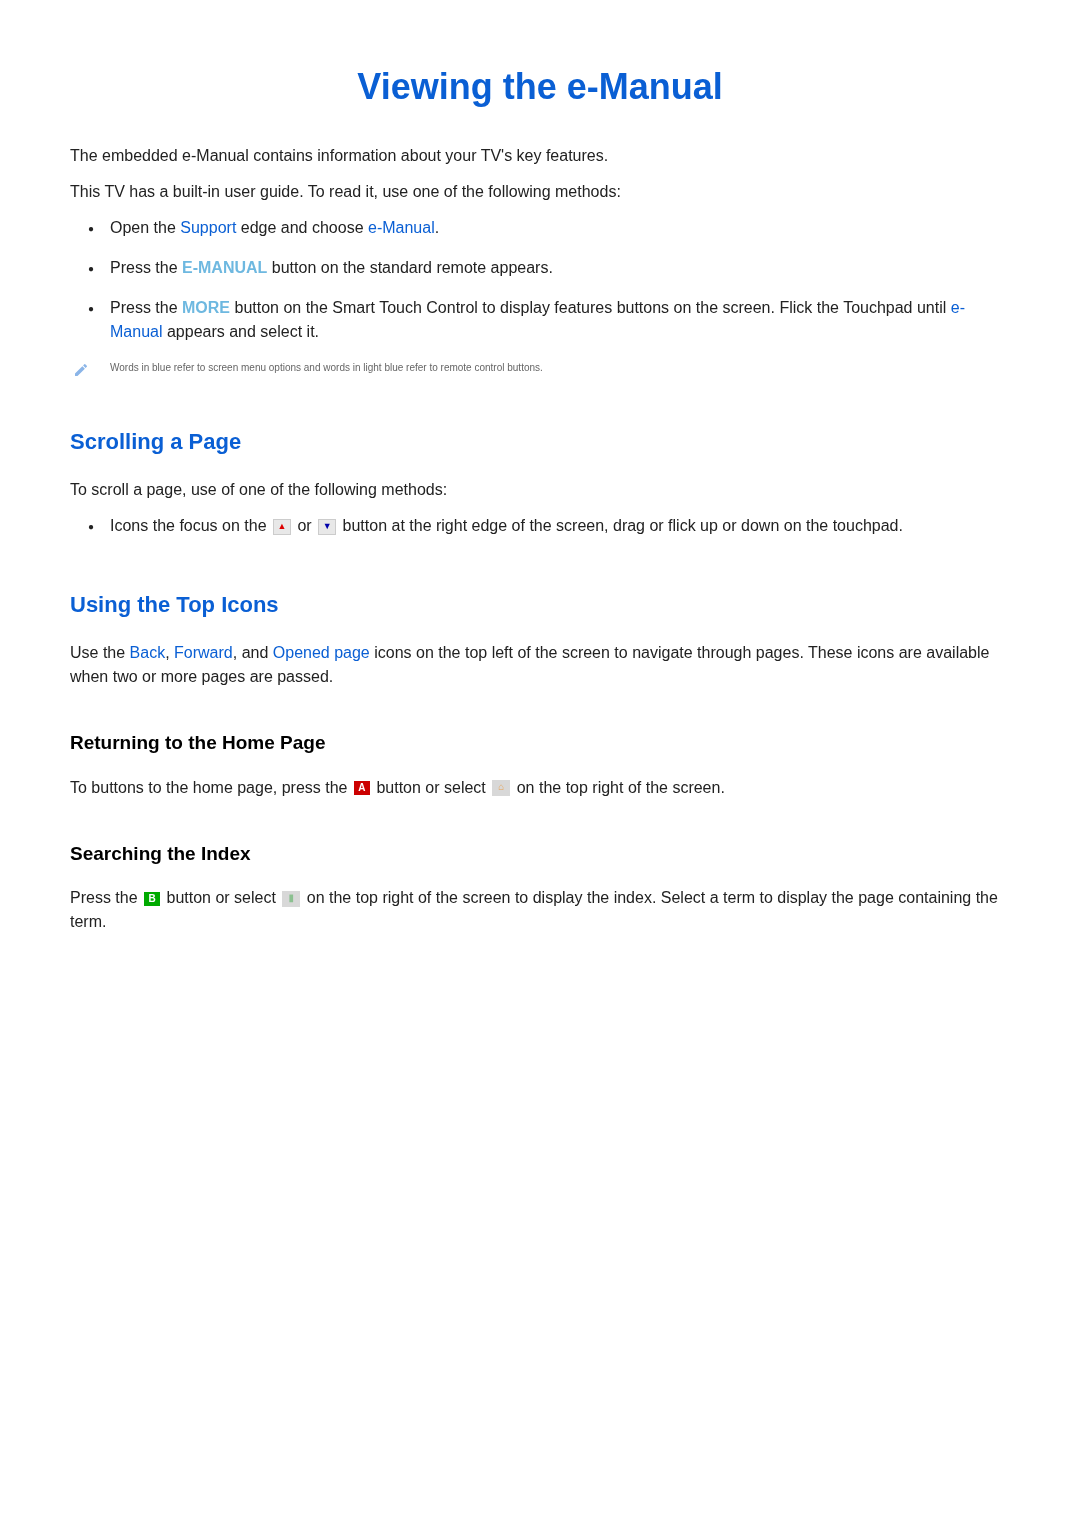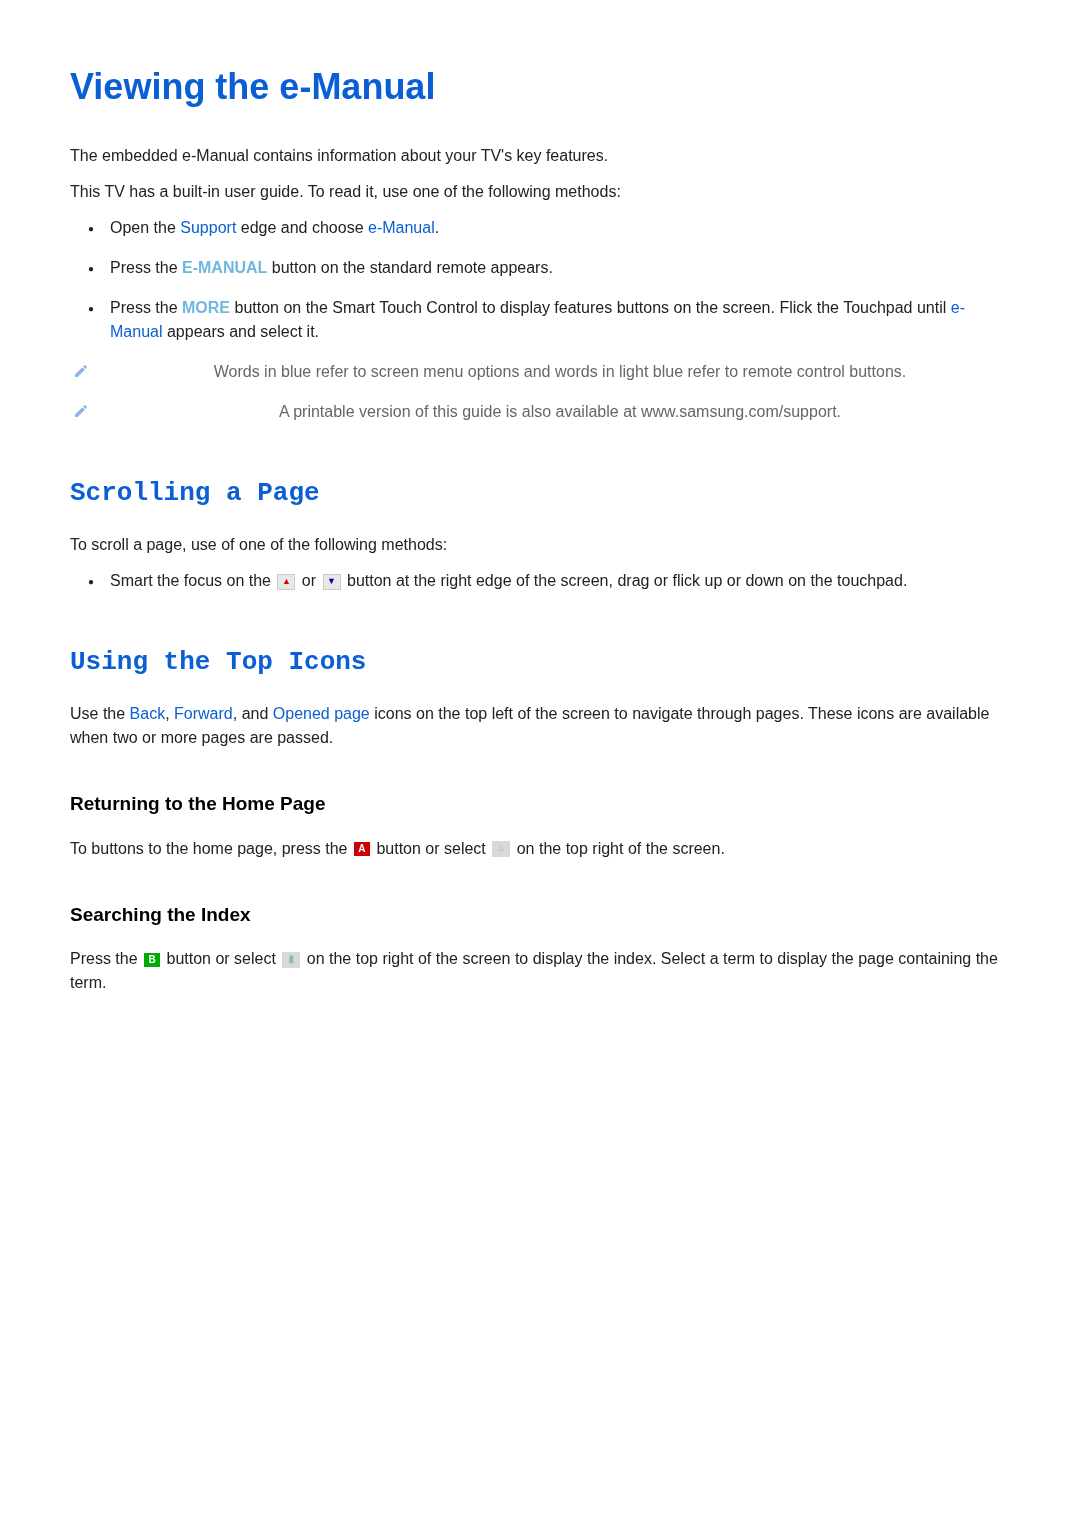--- a/index.html
+++ b/index.html
@@ -14,28 +14,28 @@
       color: #222;
       font-size: 16px;
       line-height: 1.5;
       width: 1080px;
     }
     h1 {
       color: #0a5fd4;
       font-size: 36px;
       font-weight: bold;
       margin-bottom: 30px;
+      text-align: center;
     }
     h2 {
       color: #0a5fd4;
-      font-size: 26px;
+      font-size: 22px;
       font-weight: bold;
       margin-top: 50px;
       margin-bottom: 20px;
-      font-family: Liberation Mono, monospace;
     }
     h3 {
       color: #000000;
       font-size: 19px;
       font-weight: bold;
       margin-top: 40px;
       margin-bottom: 18px;
     }
     p {
       margin-bottom: 12px;
@@ -57,22 +57,21 @@
       left: 18px;
       color: #222;
       font-size: 10px;
       top: 5px;
     }
     li.note {
       position: relative;
       padding-left: 40px;
       margin-bottom: 16px;
       color: #666;
-      font-size: 16px;
-      text-align: center;
+      font-size: 10px;
     }
     li.note .pencil {
       position: absolute;
       left: 3px;
       top: 2px;
       color: #8bb5e8;
     }
     .pencil svg {
       width: 16px;
       height: 16px;
@@ -147,34 +146,28 @@
   </li>
 </ul>
 
 <ul>
   <li class="note">
     <span class="pencil"><svg viewBox="0 0 24 24" fill="currentColor">
           <path d="M3 17.25V21h3.75L17.81 9.94l-3.75-3.75L3 17.25zM20.71 7.04a1 1 0 0 0 0-1.41l-2.34-2.34a1 1 0 0 0-1.41 0l-1.83 1.83 3.75 3.75 1.83-1.83z"></path>
         </svg></span>
     <span>Words in blue refer to screen menu options and words in light blue refer to remote control buttons.</span>
   </li>
-  <li class="note">
-    <span class="pencil"><svg viewBox="0 0 24 24" fill="currentColor">
-          <path d="M3 17.25V21h3.75L17.81 9.94l-3.75-3.75L3 17.25zM20.71 7.04a1 1 0 0 0 0-1.41l-2.34-2.34a1 1 0 0 0-1.41 0l-1.83 1.83 3.75 3.75 1.83-1.83z"></path>
-        </svg></span>
-    <span>A printable version of this guide is also available at www.samsung.com/support.</span>
-  </li>
 </ul>
 
 <h2>Scrolling a Page</h2>
 <p>To scroll a page, use of one of the following methods:</p>
 
 <ul>
   <li class="bullet">
-    <span>Smart the focus on the </span><span class="arrow-box"><span class="arrow-up">▲</span></span><span> or </span><span class="arrow-box"><span class="arrow-down">▼</span></span><span> button at the right edge of the screen, drag or flick up or down on the touchpad.</span>
+    <span>Icons the focus on the </span><span class="arrow-box"><span class="arrow-up">▲</span></span><span> or </span><span class="arrow-box"><span class="arrow-down">▼</span></span><span> button at the right edge of the screen, drag or flick up or down on the touchpad.</span>
   </li>
 </ul>
 
 <h2>Using the Top Icons</h2>
 <p>
   <span>Use the </span><span class="menu-link">Back</span><span>, </span><span class="menu-link">Forward</span><span>, and </span><span class="menu-link">Opened page</span><span> icons on the top left of the screen to navigate through pages. These icons are available when two or more pages are passed.</span>
 </p>
 
 <h3>Returning to the Home Page</h3>
 <p>

